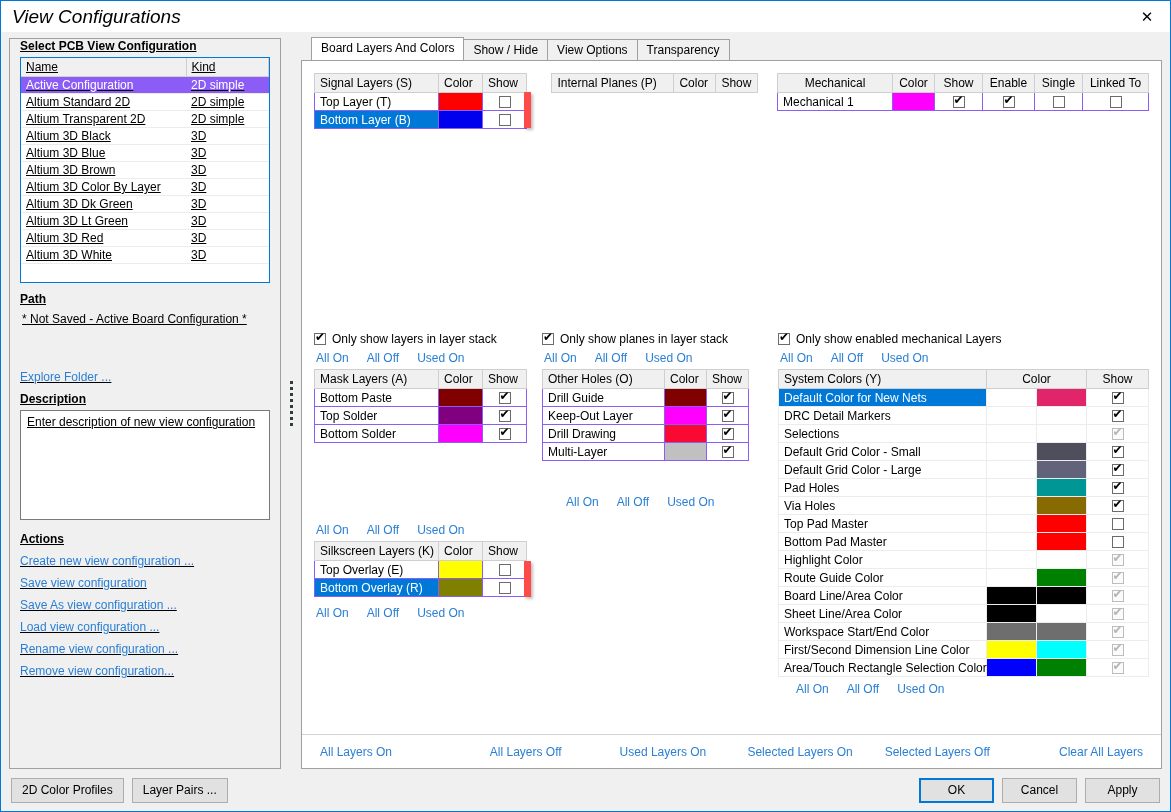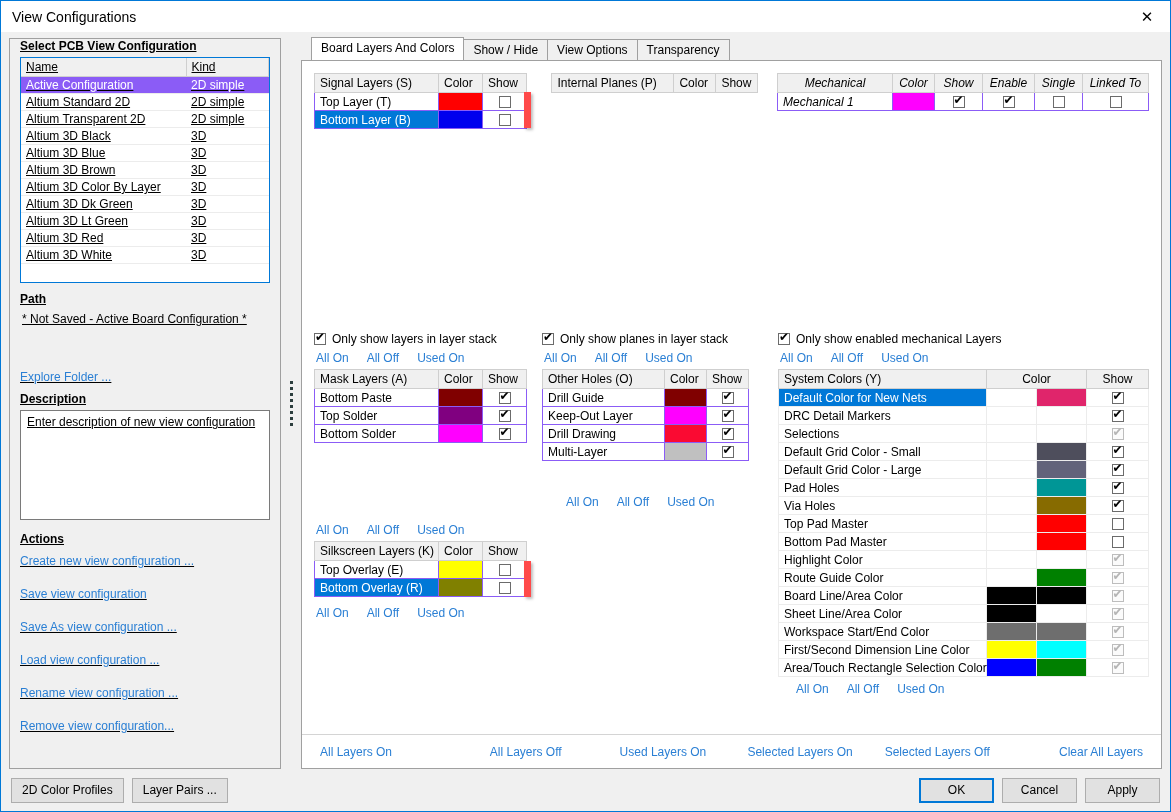--- a/index.html
+++ b/index.html
@@ -18,21 +18,21 @@
     border: 1px solid #0078d7;
     display: flex; flex-direction: column;
   }
   
   .titlebar {
     height: 31px; min-height: 31px;
     background: #ffffff;
     display: flex; align-items: center;
     padding-left: 11px;
   }
-  .titlebar .title { font-size: 14px; color: #000; flex: 1; }
+  .titlebar .title { font-size: 19px; color: #000; flex: 1; font-style: italic; }
   .closebtn {
     width: 46px; height: 30px;
     display: flex; align-items: center; justify-content: center;
     font-size: 15px; color: #000; cursor: pointer;
     font-family: "DejaVu Sans", sans-serif;
   }
 
   
   .bodyrow { flex: 1; display: flex; padding: 6px 8px 0 8px; min-height: 0; }
   .leftpane { width: 272px; min-width: 272px; display: flex; flex-direction: column; }
@@ -68,21 +68,21 @@
     white-space: nowrap; overflow: hidden;
   }
   .listbox tr.sel td { background: #8b5cf6; color: #fff; }
 
   .pathval { padding: 2px 0 0 2px; font-size: 12px; }
   .lnk { color: #2a7fd4; cursor: pointer; font-size: 12px; }
   .descbox {
     border: 1px solid #7a7a7a; background: #fff; height: 110px; padding: 4px 6px;
     font-size: 12px; overflow: hidden;
   }
-  .actions-list { display: flex; flex-direction: column; gap: 19px; margin-top: 8px; }
+  .actions-list { display: flex; flex-direction: column; gap: 8px; margin-top: 8px; }
 
   
   .tabstrip { display: flex; align-items: flex-end; height: 22px; padding-left: 10px; }
   .tab {
     border: 1px solid #a0a0a0; border-bottom: none;
     background: #f0f0f0; padding: 3px 9px 4px 9px; font-size: 12px;
     margin-right: -1px; cursor: pointer; position: relative; top: 1px;
   }
   .tab.active { background: #fff; padding-bottom: 5px; top: 0; z-index: 2; }
   .tabpanel {
@@ -328,21 +328,21 @@
                   <tr>
                 <th>Internal Planes (P)</th>
                 <th>Color</th>
                 <th>Show</th>
               </tr>
                 </thead>
               <tbody id="plane-rows"></tbody>
             </table>
           </div>
 
-          <div style="flex:1; margin-left:12px;font-style:italic;">
+          <div style="flex:1; margin-left:12px;">
             <table class="lt" style="width:100%">
               <colgroup>
                 <col style="width:115px">
                   <col style="width:42px">
                   <col style="width:48px">
                 <col style="width:52px">
                   <col style="width:48px">
                   <col style="width:66px">
               </colgroup>
               <thead>

